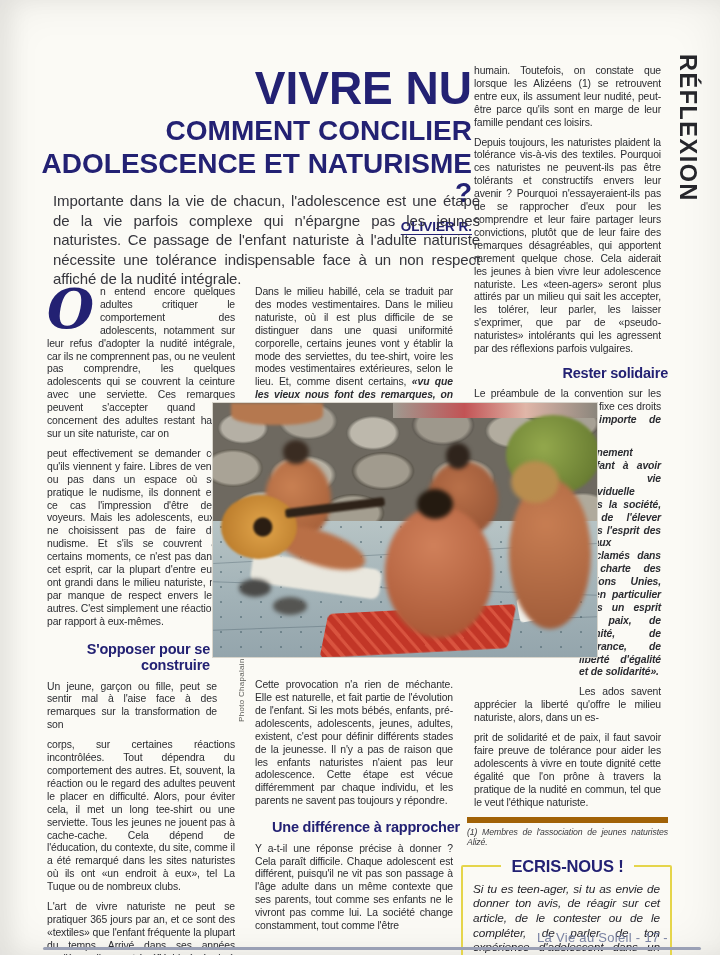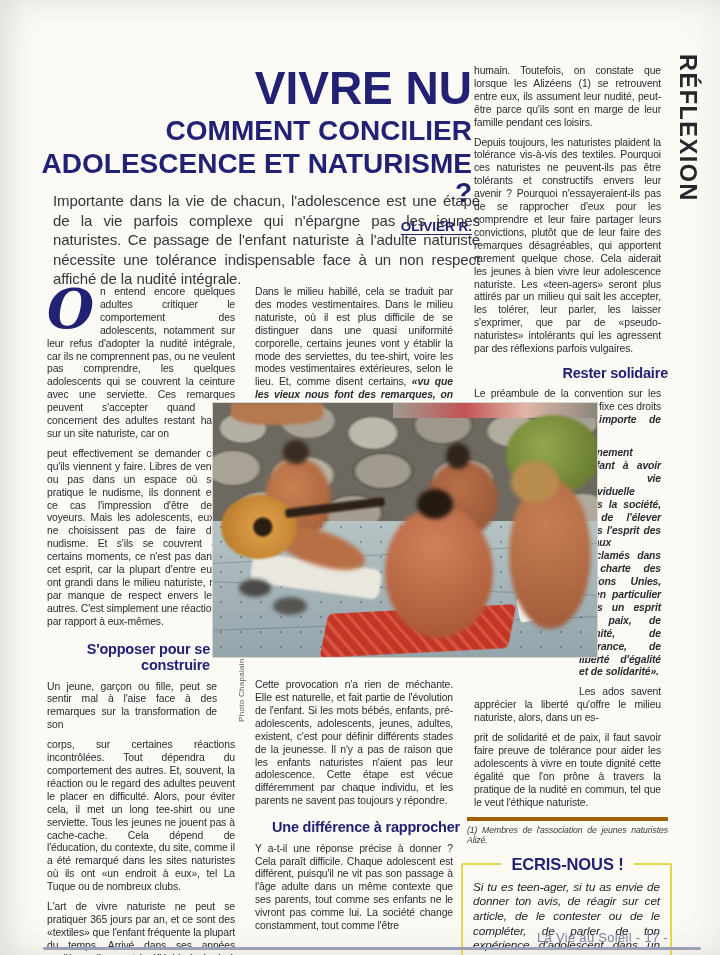--- a/index.html
+++ b/index.html
@@ -40,21 +40,21 @@
   }
   .h-left{width:170px;margin:12px 0 6px;}
   .h-mid{margin:11px 0 7px;}
   .h-right{margin:9px 0 7px;}
   .italic{font-style:italic;font-weight:bold;}
   .photo-gap{height:250px;}
   .float-photo-spacer{float:left;width:112px;height:252px;}
   .clearp{clear:left;}
   .footnote{
     font-style:italic;font-size:8.7px;line-height:10px;color:#3a3a3e;
-    border-top:4px solid #a16207;margin-top:7px;padding-top:4px;letter-spacing:-.1px;
+    border-top:6px solid #a16207;margin-top:7px;padding-top:4px;letter-spacing:-.1px;
   }
   
   .writeus{margin-top:10px;}
   .writeus-heading{position:relative;z-index:2;text-align:center;color:#232173;font-weight:700;font-size:16.5px;line-height:18px;}
   .writeus-heading span{background:#fbfaf5;padding:0 10px;}
   .writeus-box{
     border:2px solid #e5d54b;border-radius:2px;margin:-10px -4px 0 -6px;
     padding:15px 10px 9px;
   }
   .writeus-text{font-style:italic;font-size:11.8px;line-height:14.7px;color:#1f1f26;text-align:justify;}

